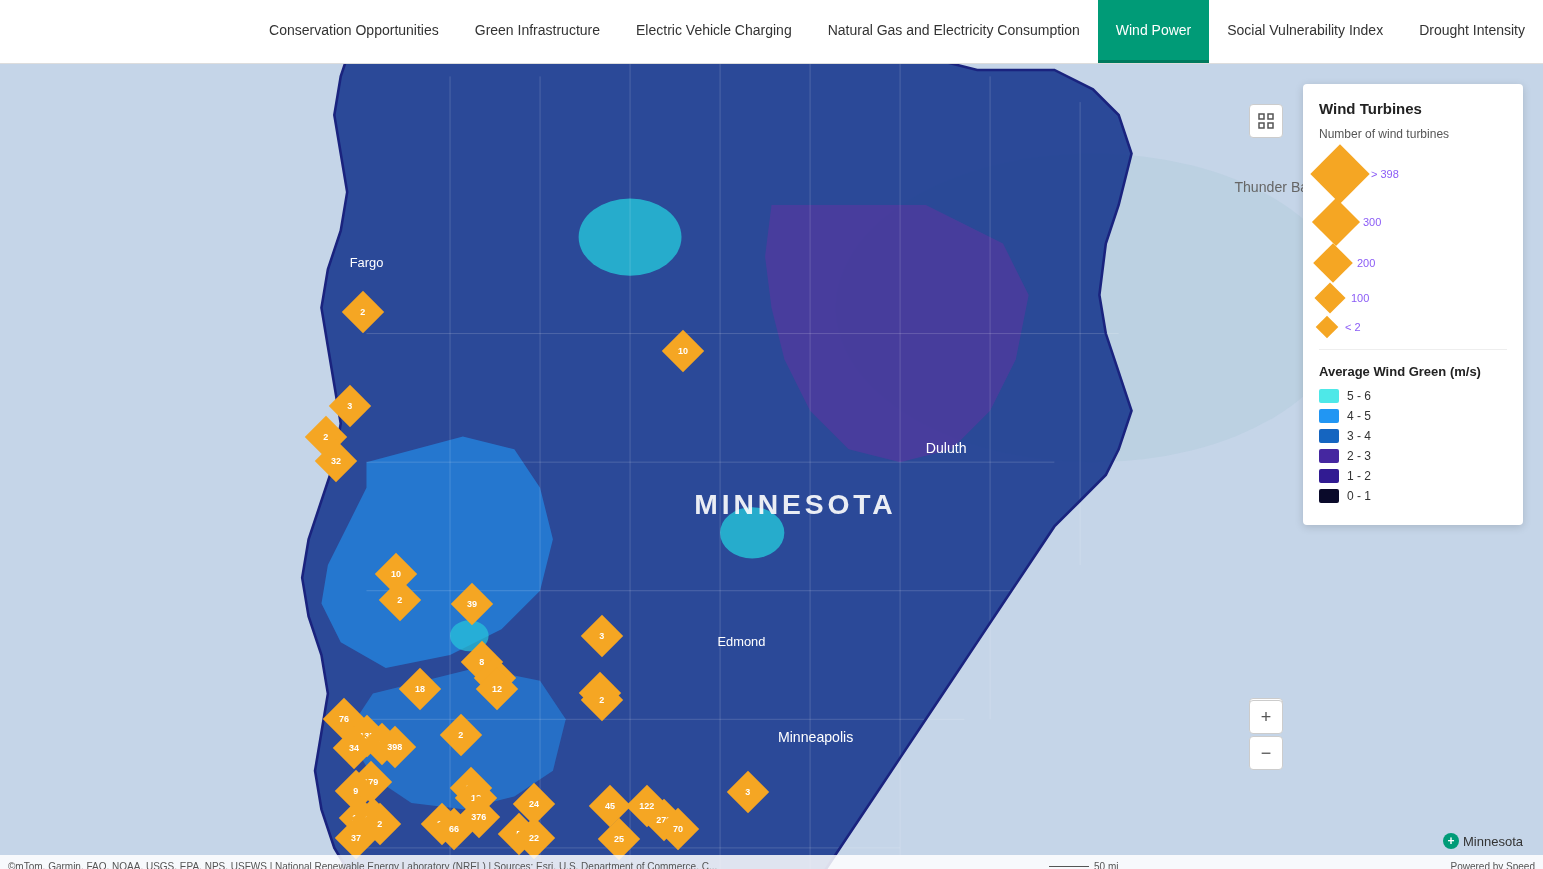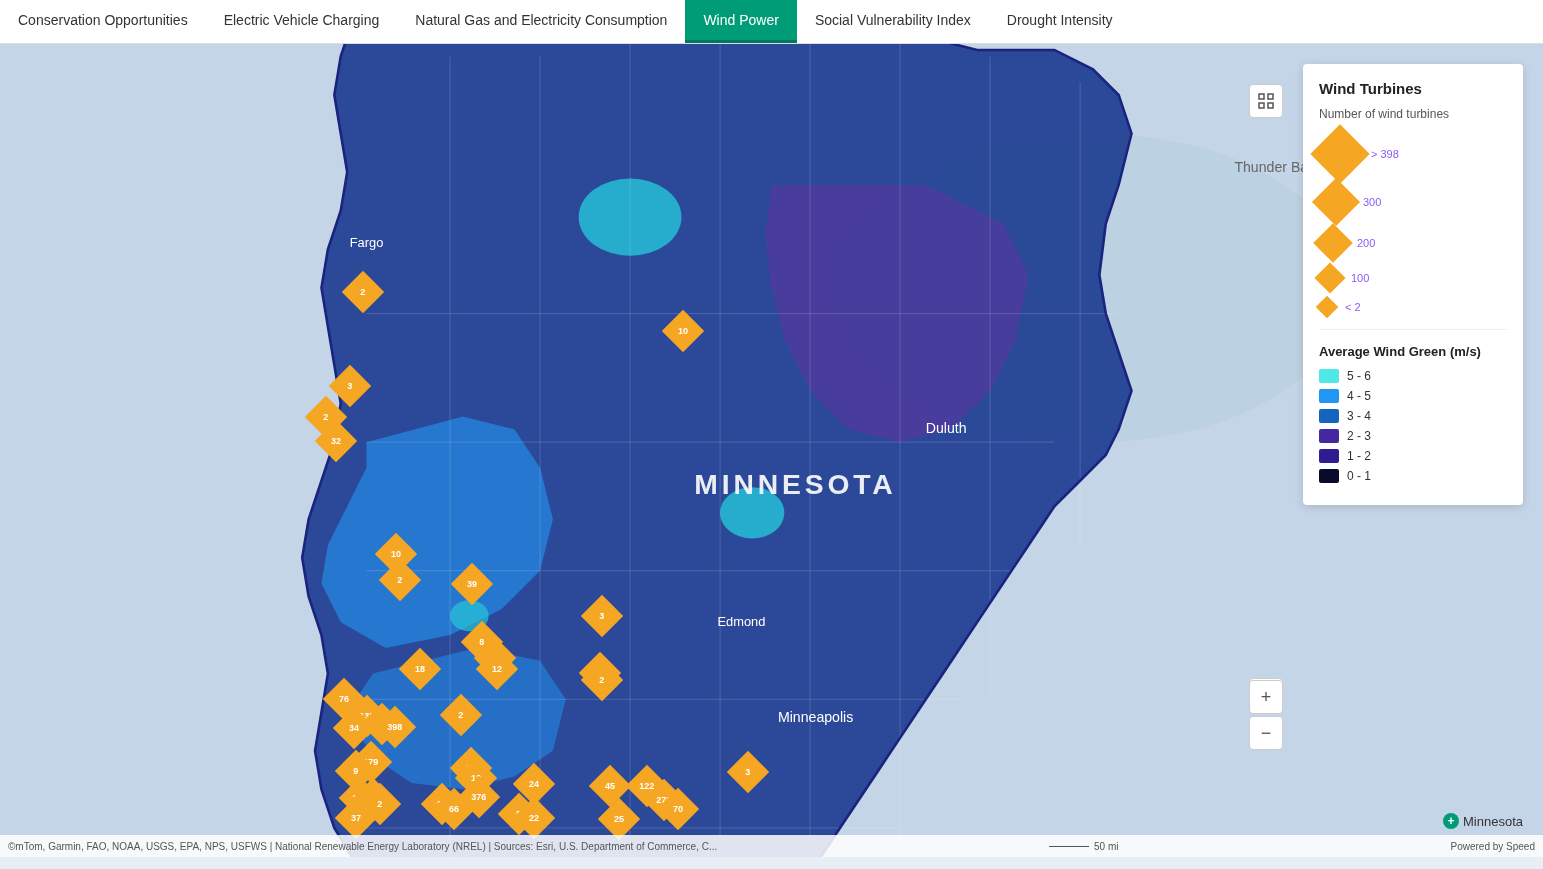--- a/index.html
+++ b/index.html
@@ -3,24 +3,25 @@
   <meta charset="utf-8">
   <style>
     * { margin: 0; padding: 0; box-sizing: border-box; }
     body { font-family: Arial, sans-serif; width: 1543px; height: 869px; overflow: hidden; background: #e8eef5; }
 
     
     #navbar {
       display: flex;
       align-items: stretch;
       background: #fff;
-      height: 44px;
+      height: 64px;
       border-bottom: 1px solid #ddd;
       position: relative;
       z-index: 10;
+      justify-content: flex-end;
     }
     .nav-item {
       display: flex;
       align-items: center;
       justify-content: center;
       padding: 0 18px;
       font-size: 14px;
       color: #333;
       cursor: pointer;
       white-space: nowrap;
@@ -196,20 +197,21 @@
       justify-content: center;
       font-size: 12px;
       font-weight: bold;
     }
   </style>
 </head>
 <body>
 
 <nav id="navbar">
 <div class="nav-item">Conservation Opportunities</div>
+    <div class="nav-item">Green Infrastructure</div>
     <div class="nav-item">Electric Vehicle Charging</div>
     <div class="nav-item">Natural Gas and Electricity Consumption</div>
     <div class="nav-item active">Wind Power</div>
     <div class="nav-item">Social Vulnerability Index</div>
     <div class="nav-item">Drought Intensity</div>
   </nav>
 
 <div id="map-container">
 
   <svg id="map-svg" viewBox="0 0 1200 813" preserveAspectRatio="xMidYMid slice" xmlns="http://www.w3.org/2000/svg">

